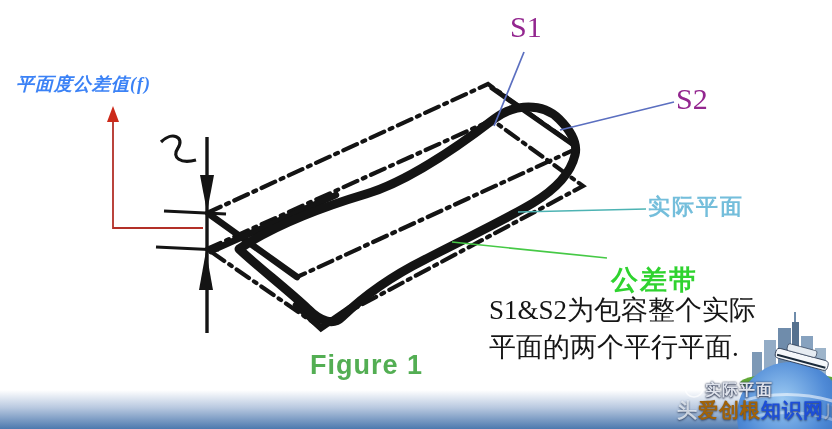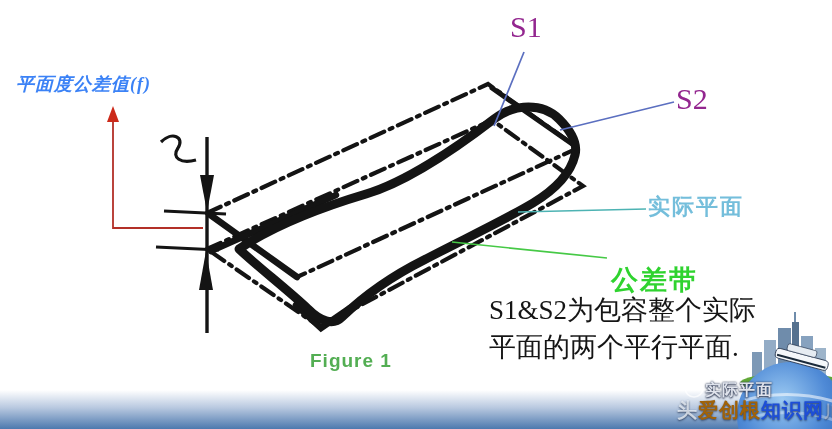--- a/index.html
+++ b/index.html
@@ -9,21 +9,21 @@
   
   .title-red{left:16px;top:72px;font-family:"Liberation Serif",serif;font-weight:700;
              font-size:18px;color:#3b82f6;letter-spacing:1px;white-space:nowrap;font-style:italic;}
   .s-label{font-family:"Liberation Serif",serif;font-size:30px;color:#93268f;white-space:nowrap;}
   .s1{left:510px;top:10px;}
   .s2{left:676px;top:82px;}
   .actual-plane{left:648px;top:192px;font-size:22px;font-weight:600;color:#74bedb;
                 letter-spacing:2px;white-space:nowrap;}
   .tol-zone{left:611px;top:240px;font-size:27px;font-weight:700;color:#2fd32f;
             letter-spacing:2px;white-space:nowrap;margin-top:22px;}
-  .figure-caption{left:310px;top:350px;font-size:19px;font-weight:700;color:#53ae53;
+  .figure-caption{left:310px;top:350px;font-size:27px;font-weight:700;color:#53ae53;
                   letter-spacing:1px;white-space:nowrap;}
   .note{left:489px;top:292px;font-family:"Liberation Serif",serif;font-size:27px;
         color:#151515;line-height:37px;white-space:nowrap;}
   
   .bottom-bar{left:0;top:390px;width:832px;height:39px;
     background:linear-gradient(to bottom,rgba(255,255,255,0) 0%,#b9c9e0 45%,#4d79ae 100%);}
   
   .wm1{left:705px;top:380px;font-size:16px;font-weight:700;color:#dfe3ec;
        text-shadow:0 1px 2px #2a3550,0 0 2px #2a3550;letter-spacing:1px;white-space:nowrap;}
   .wm2{left:677px;top:397px;font-size:20px;font-weight:700;letter-spacing:1px;white-space:nowrap;

